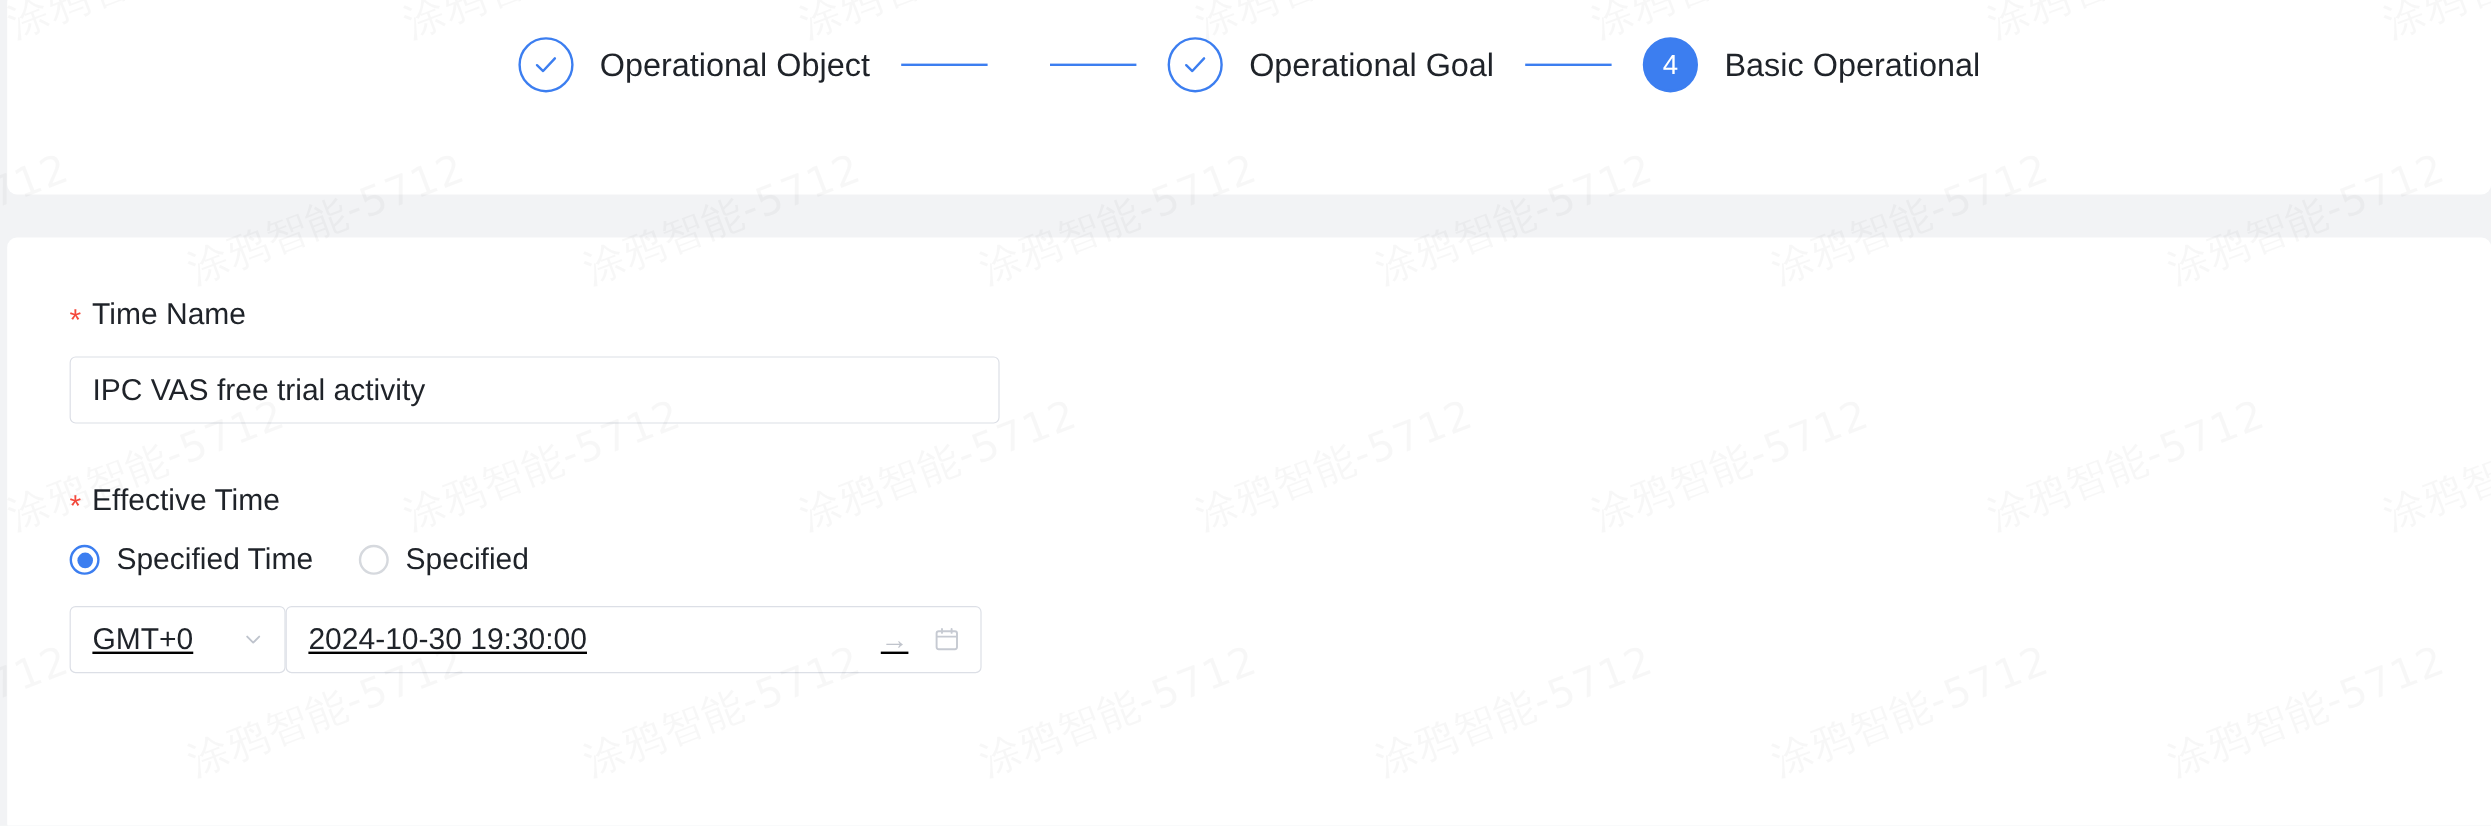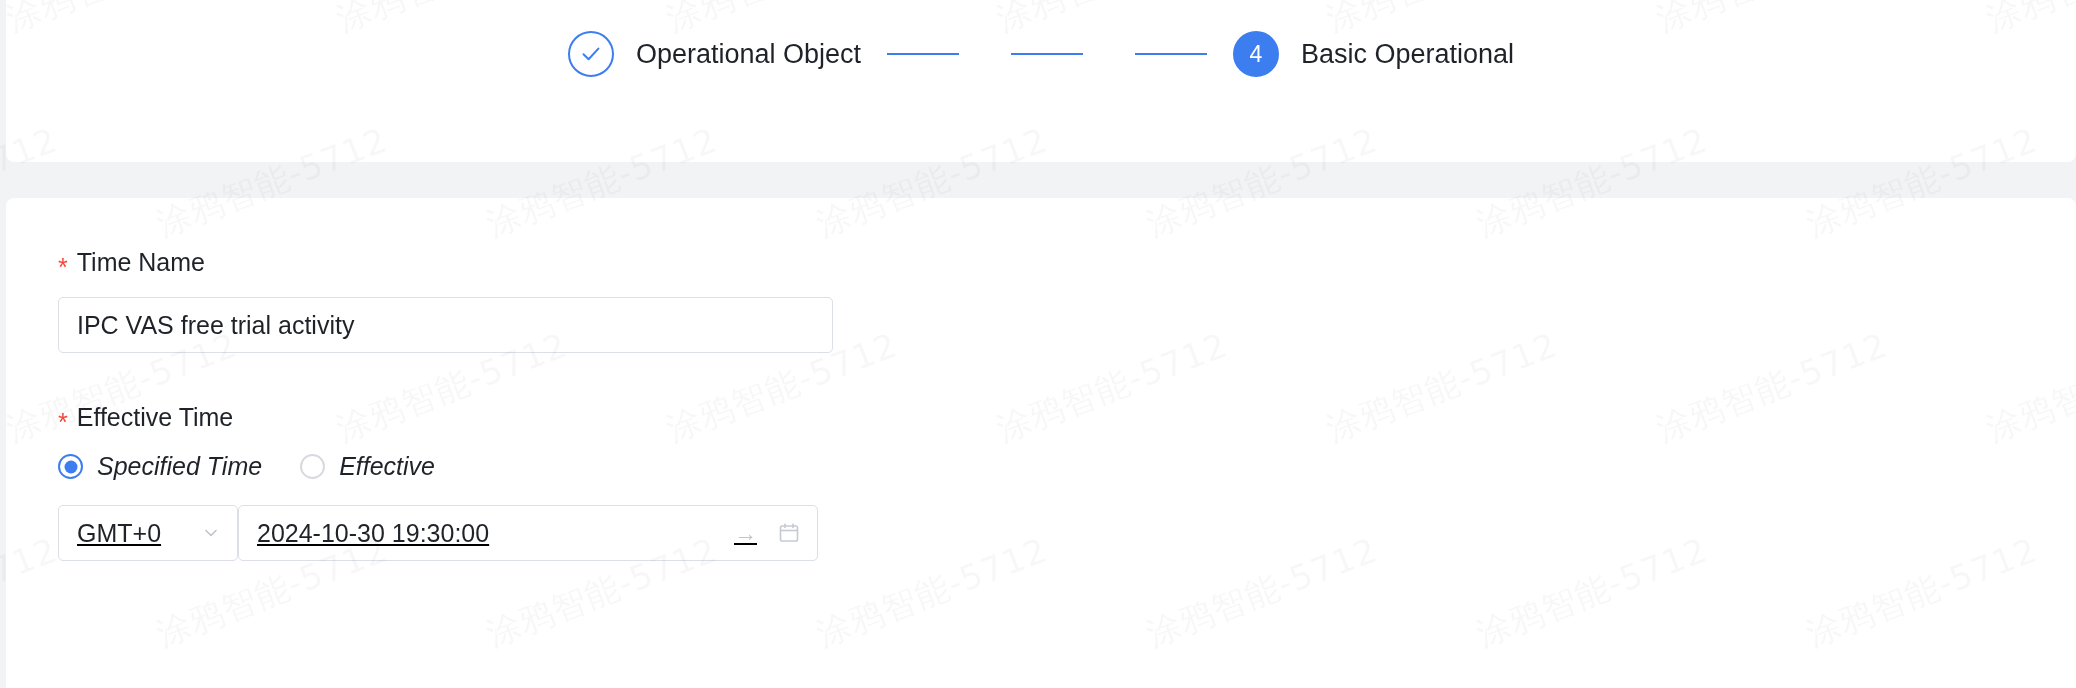--- a/index.html
+++ b/index.html
@@ -153,21 +153,20 @@
     display: flex;
     align-items: center;
     gap: 0;
     margin-bottom: 24px;
   }
   .radio-item {
     display: flex;
     align-items: center;
     gap: 14px;
     cursor: pointer;
-    font-style: italic;
   }
   .radio-item + .radio-item { margin-left: 38px; }
   .radio-dot {
     width: 25px; height: 25px;
     border-radius: 50%;
     border: 2px solid #d6d9de;
     background: #fff;
     flex: 0 0 auto;
     position: relative;
   }
@@ -261,20 +260,28 @@
           </svg>
         </div>
         <div class="step-label">Operational Object</div>
       </div>
 
       <div class="connector"></div>
 
 
       <div class="connector"></div>
 
+      <div class="step">
+        <div class="step-circle done">
+          <svg class="check-svg" width="24" height="24" viewBox="0 0 24 24" fill="none">
+            <path d="M4.5 12.3 L9.6 17.2 L19.4 6.6" stroke="#3c7ef0" stroke-width="2" stroke-linecap="round" stroke-linejoin="round"></path>
+          </svg>
+        </div>
+        <div class="step-label">Operational Goal</div>
+      </div>
 
       <div class="connector"></div>
 
       <div class="step">
         <div class="step-circle current">
           <span>4</span>
         </div>
         <div class="step-label">Basic Operational</div>
       </div>
 
@@ -300,21 +307,21 @@
         <span>Effective Time</span>
       </div>
 
       <div class="radio-row">
         <div class="radio-item">
           <span class="radio-dot checked"></span>
           <span class="radio-label">Specified Time</span>
         </div>
         <div class="radio-item">
           <span class="radio-dot"></span>
-          <span class="radio-label">Effective</span>
+          <span class="radio-label">Specified</span>
         </div>
       </div>
 
       <div class="controls-row">
 
         <div class="select-box">
           <span>GMT+0</span>
           <span class="chev">
             <svg width="20" height="20" viewBox="0 0 20 20" fill="none">
               <path d="M5 7.5 L10 12.5 L15 7.5" stroke="#bfc4cd" stroke-width="1.6" stroke-linecap="round" stroke-linejoin="round"></path>

